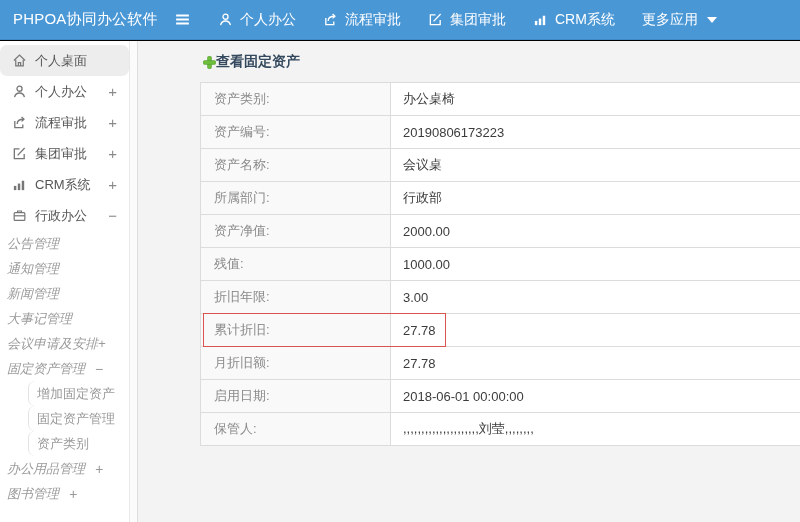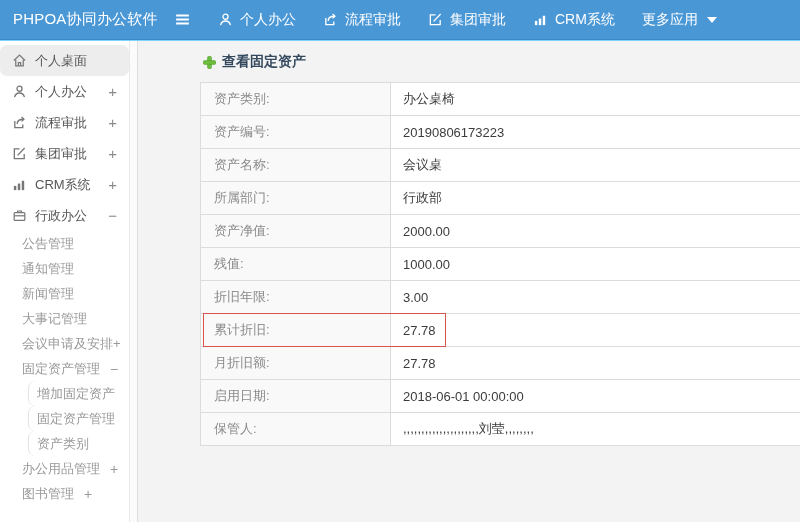--- a/index.html
+++ b/index.html
@@ -1,17 +1,17 @@
 <!DOCTYPE html>
 <html><head>
 <meta charset="utf-8">
 <style>
   * { margin:0; padding:0; box-sizing:border-box; }
   body { font-family:"Liberation Sans","DejaVu Sans",sans-serif; background:#fff; }
-  .app { position:relative; width:800px; height:522px; overflow:hidden; background:#7dd3fc; }
+  .app { position:relative; width:800px; height:522px; overflow:hidden; background:#000000; }
 
   
   .header { position:absolute; top:0; left:0; width:800px; height:40px;
             background:#4a97d6; border-bottom:1px solid #3e88c8;
             display:flex; align-items:center; color:#fff; }
   .logo { width:174px; padding-left:13px; font-size:15px; letter-spacing:.2px; white-space:nowrap; }
   .hamburger { display:flex; align-items:center; cursor:pointer; }
   .nav { display:flex; align-items:center; }
   .nav-item { display:flex; align-items:center; gap:7px; margin-left:27px;
               font-size:14px; cursor:pointer; white-space:nowrap; }
@@ -23,29 +23,29 @@
   .sidebar { position:absolute; top:41px; left:0; width:129px; bottom:0; background:#fff; overflow:hidden; }
   .side-gutter { position:absolute; top:41px; left:129px; width:9px; bottom:0;
                  background:#fbfbfb; border-left:1px solid #e9e9e9; border-right:1px solid #dedede; }
   .menu { padding-top:4px; }
   .mi { display:flex; align-items:center; cursor:pointer; color:#555; font-size:13px;border-radius:7px; }
   .mi.l1 { height:31px; padding:0 12px 0 12px; }
   .mi.l1 .lbl { margin-left:8px; }
   .mi.l1 .exp { margin-left:auto; color:#8a8a8a; font-size:15px; font-weight:400; }
   .mi.l1.selected { background:#ededed; }
   .mi.l1 .icon { color:#777; }
-  .mi.l2 { height:25px; padding-left:22px; color:#9a9a9a; }
+  .mi.l2 { height:25px; padding-left:7px; color:#9a9a9a;font-style:italic; }
   .mi.l2 .exp { margin-left:10px; color:#9a9a9a; font-size:14px; }
   .mi.l3 { height:25px; margin-left:28px; padding-left:8px; color:#9a9a9a;
            border-left:1px solid #e3e3e3; }
 
   
   .main { position:absolute; top:41px; left:138px; right:0; bottom:0;
           background:#f3f3f3; padding:12px 0 0 62px; }
-  .title-row { display:flex; align-items:center; gap:6px; margin-bottom:11px; margin-left:3px; }
+  .title-row { display:flex; align-items:center; margin-bottom:11px; margin-left:3px; }
   .page-title { font-size:14px; font-weight:bold; color:#34495e; }
 
   .table-wrap { position:relative; width:597px; }
   table.detail { width:618px; border-collapse:collapse; background:#fff; font-size:13px; table-layout:fixed; }
   table.detail td { border:1px solid #dcdcdc; height:33px; vertical-align:middle; }
   td.flabel { width:190px; background:#f9f9f9; color:#8a8a8a; padding-left:13px; }
   td.fvalue { color:#3c3c3c; padding-left:12px; }
   .red-box { position:absolute; border:1px solid #d9534f; pointer-events:none; }
 </style>
 </head>

